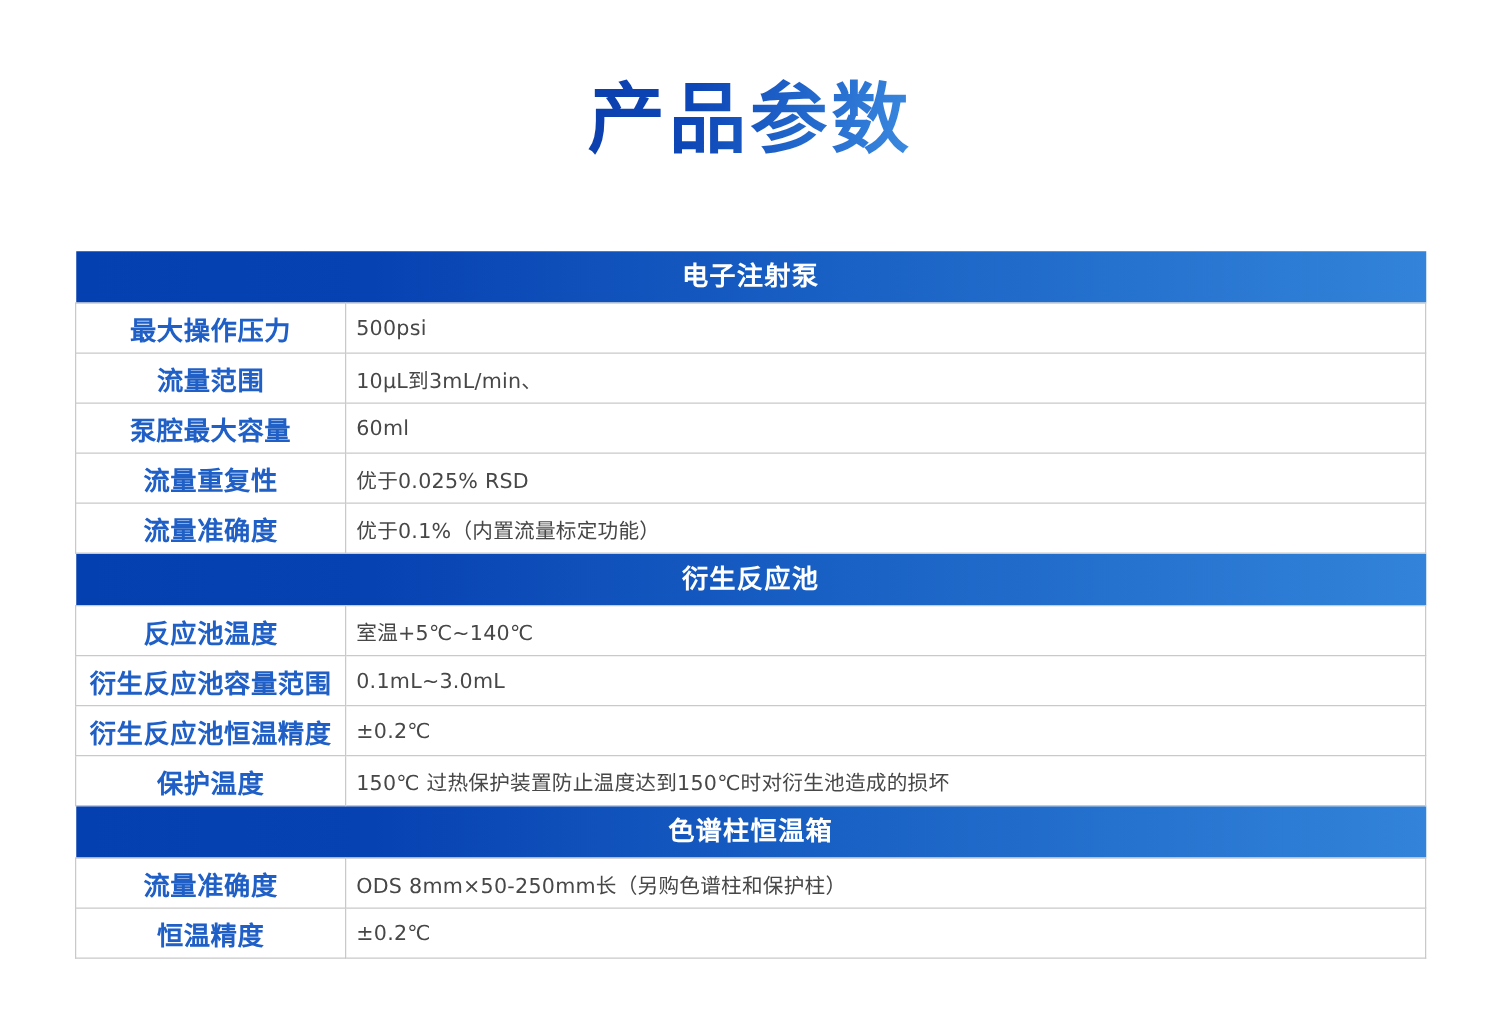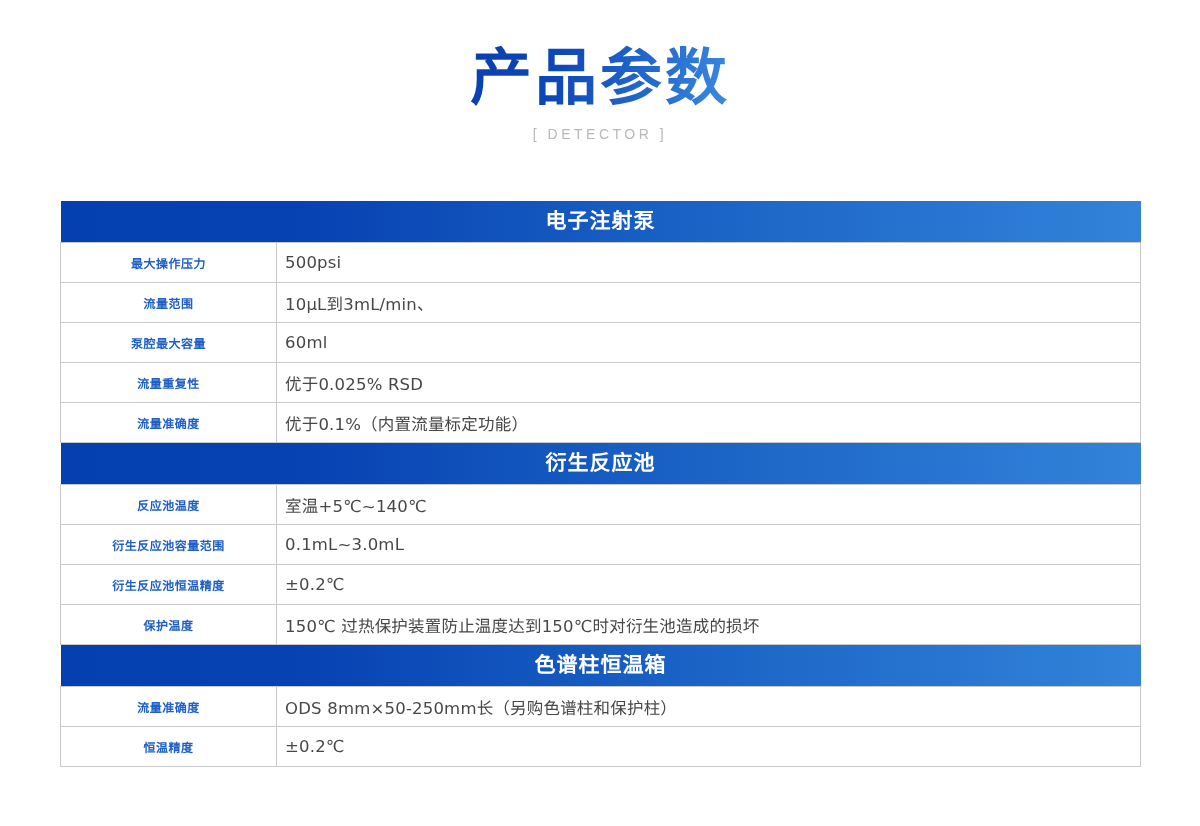--- a/index.html
+++ b/index.html
@@ -20,21 +20,21 @@
     position: relative;
     width: 1200px;
     height: 826px;
     box-sizing: border-box;
   }
 
   
   .title-block {
     width: 100%;
     text-align: center;
-    padding-top: 44px;
+    padding-top: 62px;
   }
 
   .page-title {
     font-size: 62px;
     font-weight: bold;
     line-height: 1.1;
     letter-spacing: 3px;
     font-family: "DejaVu Sans", "Liberation Sans", sans-serif;
     background-image: linear-gradient(100deg, #0b3fae 0%, #0d46b6 32%, #1f63c9 62%, #3b8ae0 100%);
     -webkit-background-clip: text;
@@ -86,21 +86,21 @@
 
   .spec-row td {
     border: 1px solid #c9c9c9;
     height: 40px;
     box-sizing: border-box;
   }
 
   .cell-label {
     text-align: center;
     color: #1f5fc6;
-    font-size: 12px;
+    font-size: 21px;
     font-weight: bold;
     letter-spacing: 0.5px;
     font-family: "DejaVu Sans", "Liberation Sans", sans-serif;
     padding: 0 6px;
   }
 
   .cell-value {
     text-align: left;
     color: #474747;
     font-size: 16.5px;
@@ -109,21 +109,20 @@
     font-family: "DejaVu Sans", "Liberation Sans", sans-serif;
   }
 </style>
 </head>
 <body>
 
 <div class="page">
 
   <div class="title-block">
     <h1 class="page-title">产品参数</h1>
-    <p class="page-subtitle">[ DETECTOR ]</p>
   </div>
 
   <table class="spec-table">
     <colgroup>
       <col class="c-label">
       <col class="c-value">
     </colgroup>
     <tbody>
 
       <tr class="section-row">

